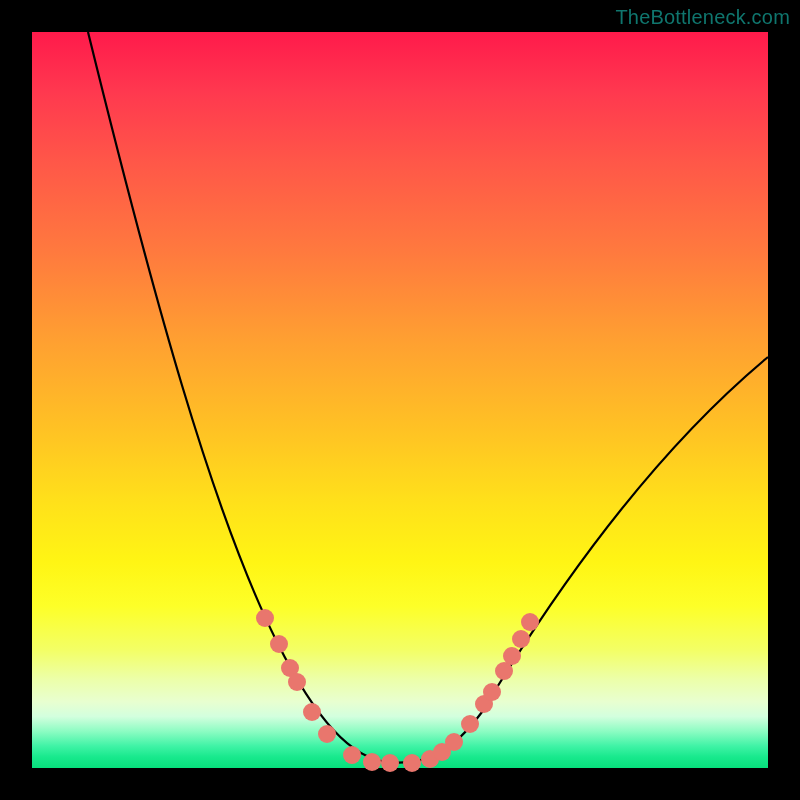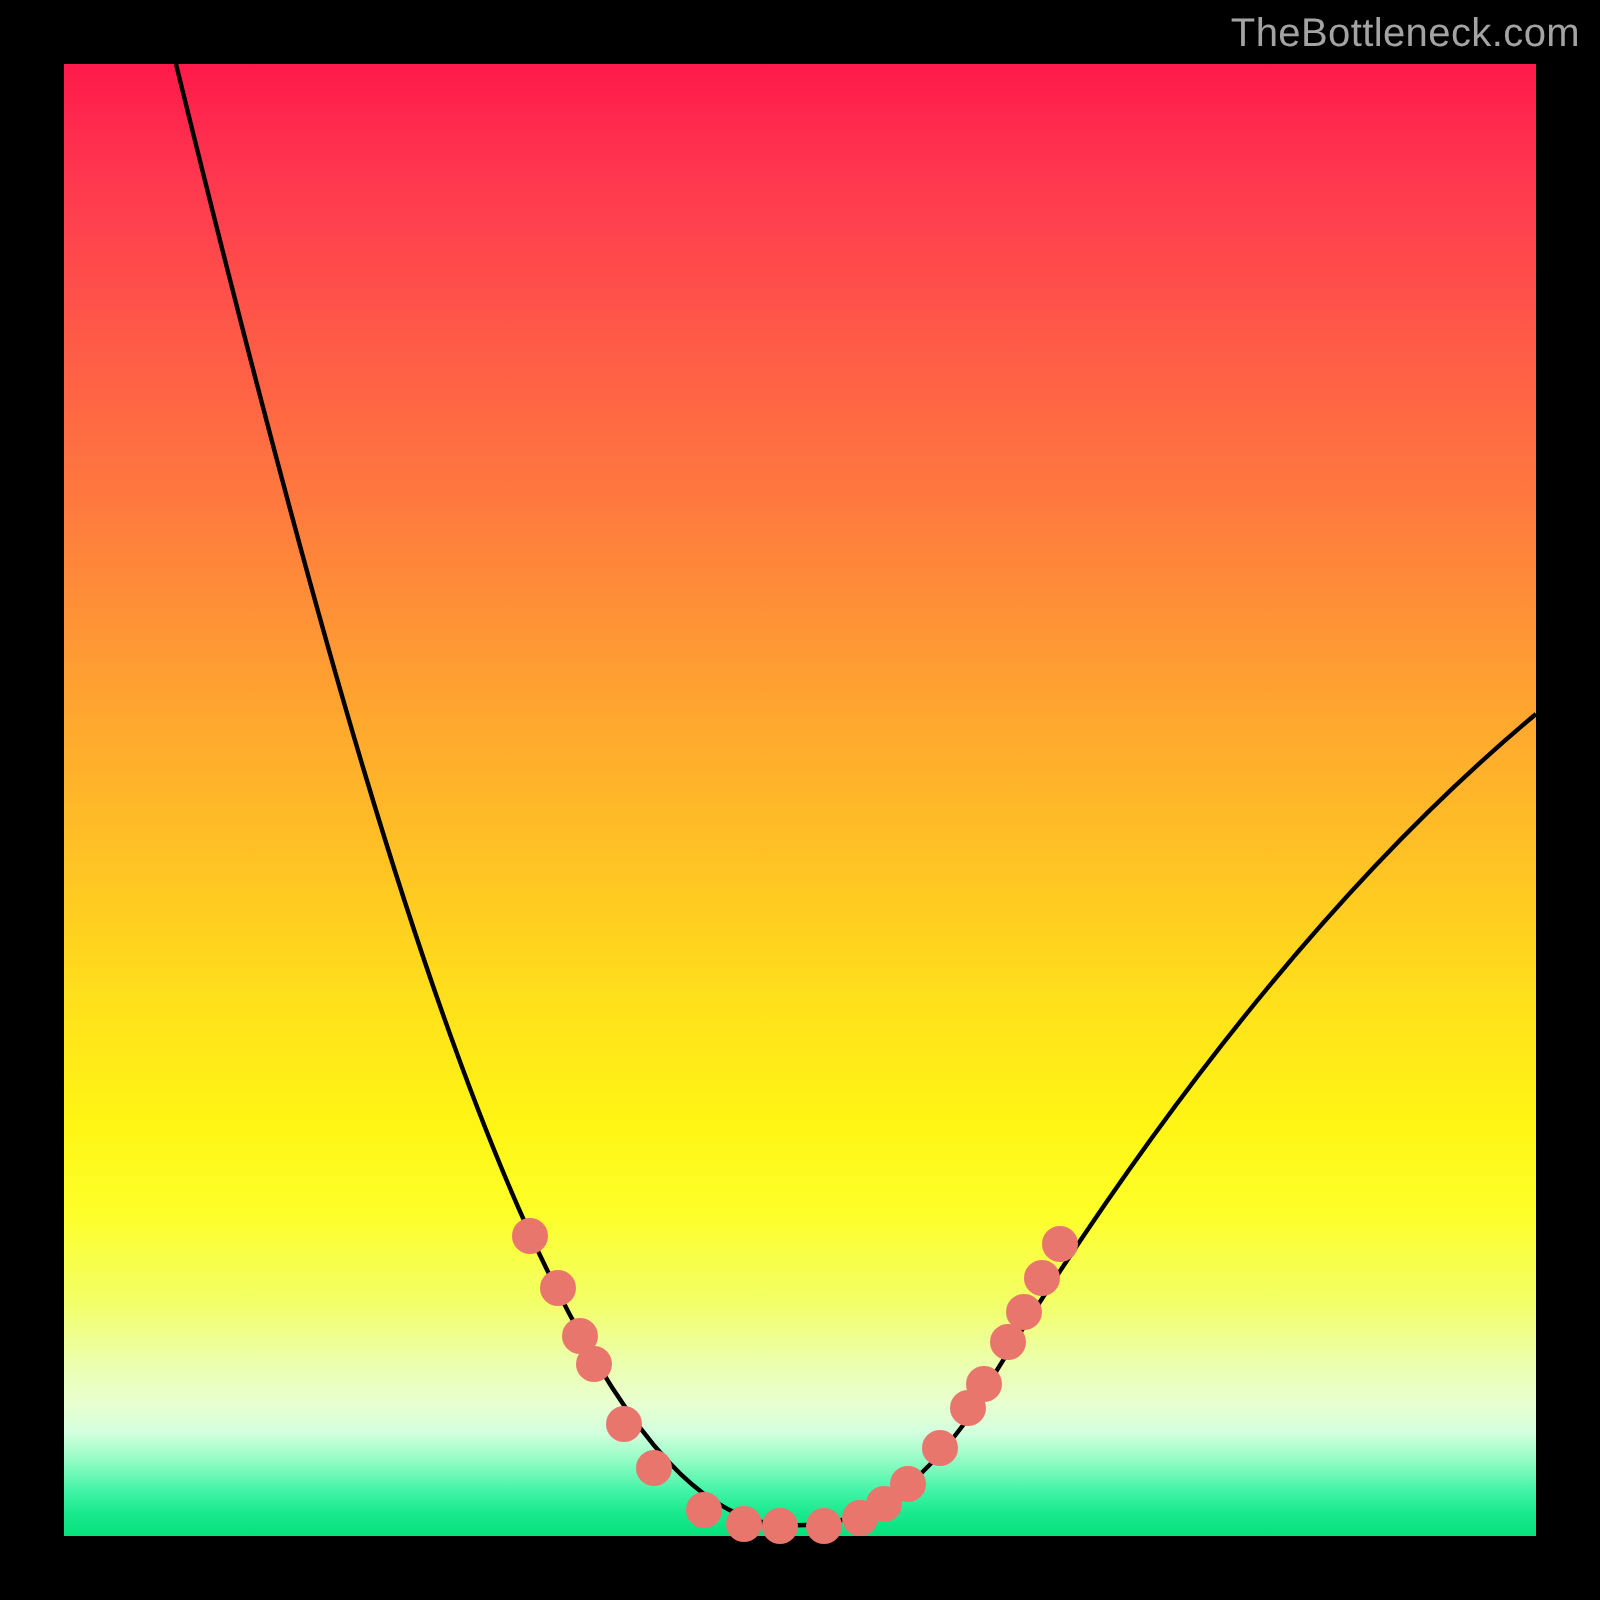--- a/index.html
+++ b/index.html
@@ -52,21 +52,21 @@
     overflow: visible;
   }
   .dot {
     fill: #e9766d;
     stroke: none;
   }
   .watermark {
     position: absolute;
     top: 6px;
     right: 10px;
-    color: #a3a3a3;
+    color: #0f766e;
     font-size: 20px;
     font-weight: 500;
     letter-spacing: 0.2px;
     user-select: none;
   }
 </style>
 </head>
 <body>
 
 <div class="frame">

